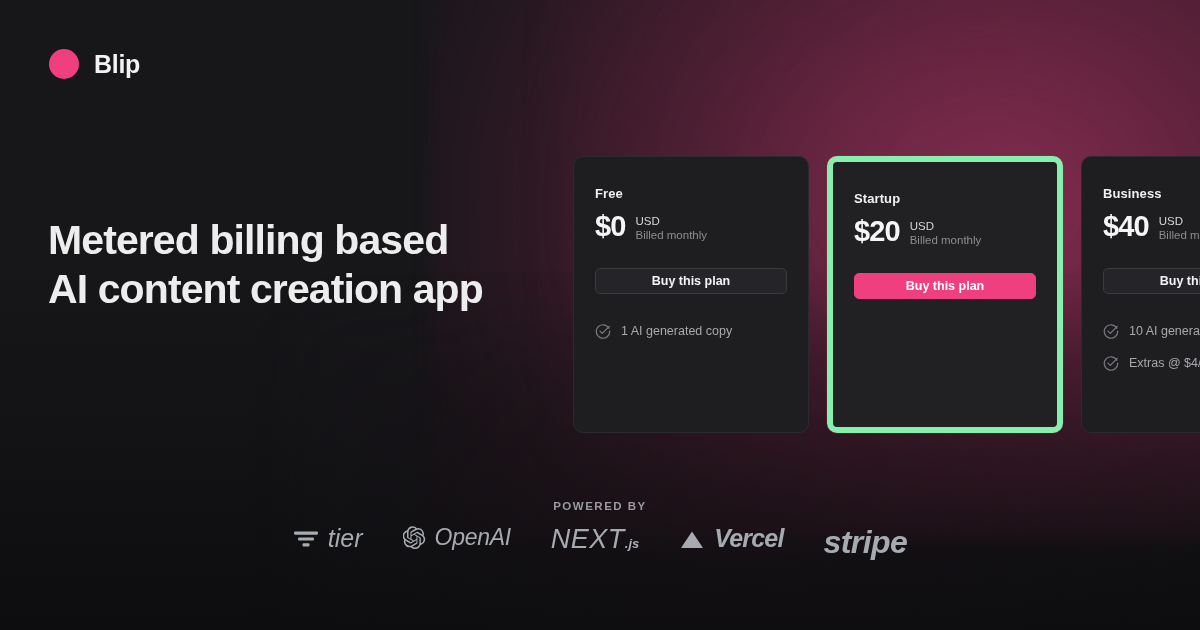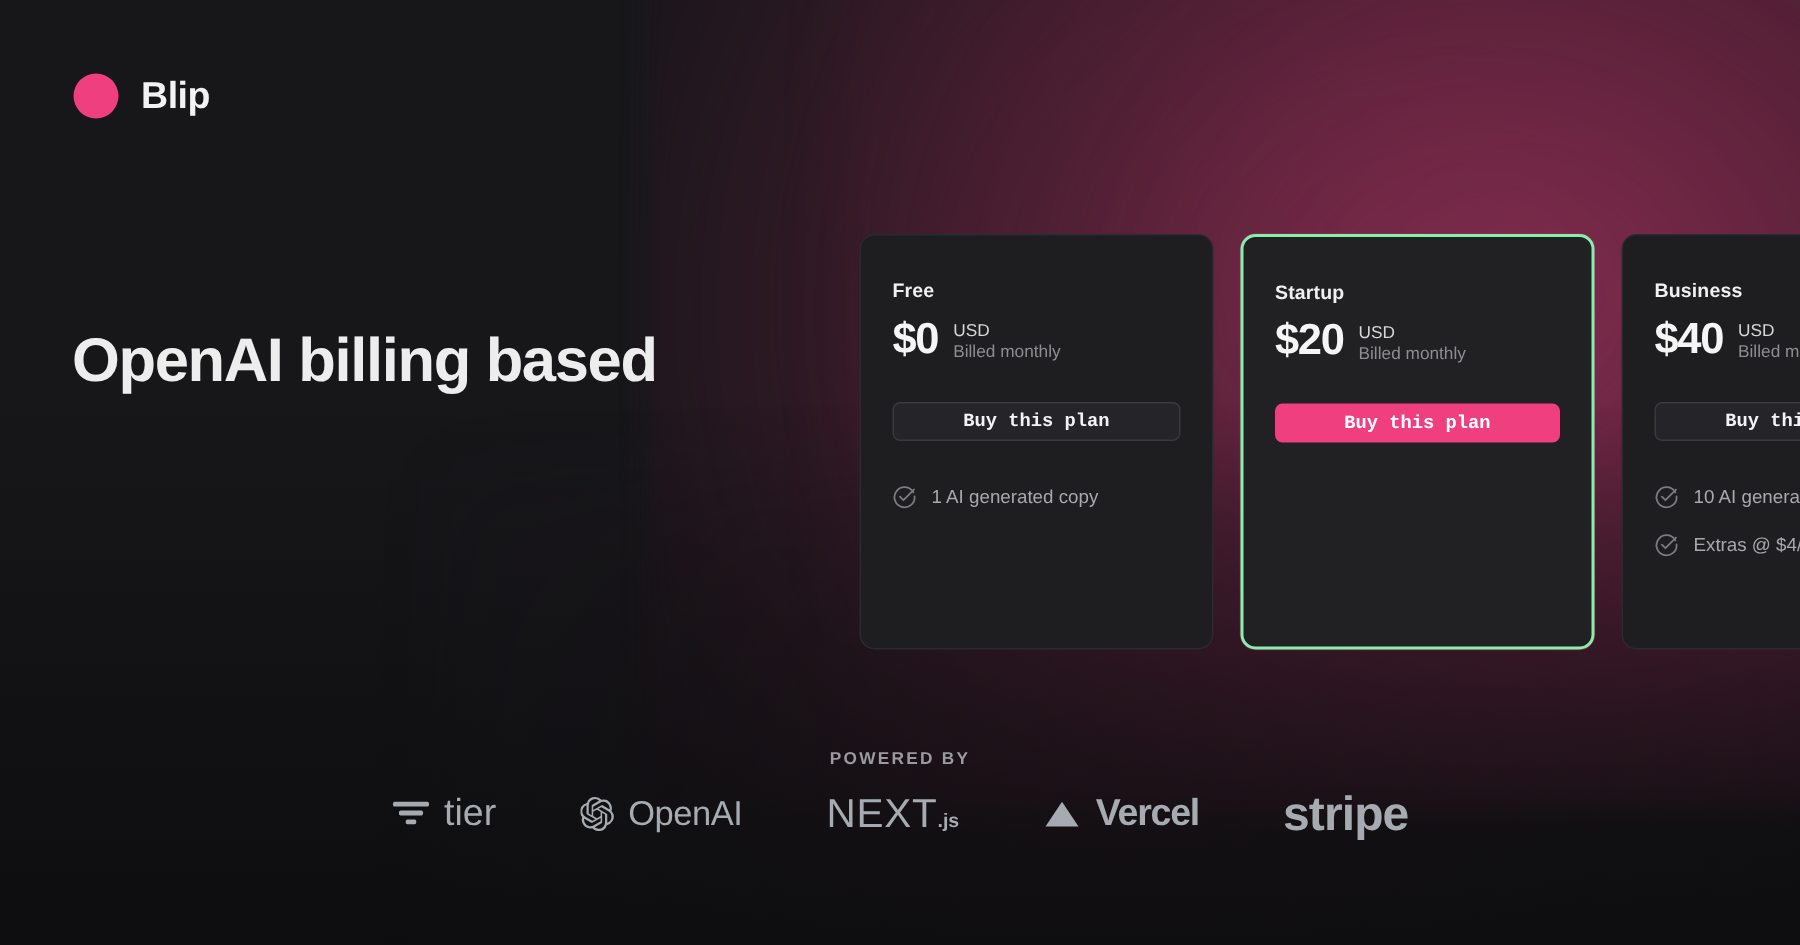--- a/index.html
+++ b/index.html
@@ -97,21 +97,21 @@
     width: 236px; height: 277px;
     background: #1e1e21;
     border: 1px solid #2b2b2f;
     border-radius: 10px;
     padding: 30px 21px 0 21px;
     flex: 0 0 auto;
     position: relative;
   }
   .card.featured {
     background: #212124;
-    border: 2px solid #86efac;
+    border: 6px solid #86efac;
     box-shadow: 0 0 0 0.5px rgba(196,42,92,0.45);
   }
   .plan-name {
     color: #f0f0f1;
     font-size: 13px;
     font-weight: bold;
     letter-spacing: 0.1px;
     line-height: 1;
     margin-bottom: 11px;
   }
@@ -143,21 +143,21 @@
     margin-top: 26px;
     height: 26px;
     line-height: 24px;
     text-align: center;
     border-radius: 5px;
     background: #252529;
     border: 1px solid #39393e;
     color: #f3f3f4;
     font-size: 12.5px;
     font-weight: bold;
-    font-family: Liberation Mono, monospace;
+    font-family: Liberation Sans, sans-serif;
     cursor: pointer;
     white-space: nowrap;
   }
   .cta.accent {
     background: #ef3f7e;
     border: 1px solid #ef3f7e;
     color: #ffffff;
   }
   .features { margin-top: 26px; }
   .feature {
@@ -179,21 +179,21 @@
     text-align: center;
   }
   #powered-by {
     color: #9a9aa0;
     font-size: 11.5px;
     font-weight: bold;
     letter-spacing: 1.5px;
     margin-bottom: 14px;
   }
   #logos {
-    display: flex; align-items: center; justify-content: center; gap: 56px;
+    display: flex; align-items: flex-start; justify-content: center; gap: 40px; font-style: italic;
   }
   .logo { display: flex; align-items: center; gap: 9px; color: #9aa0a8; }
   .logo .wordmark { line-height: 1; white-space: nowrap; }
 
   .lg-tier .wordmark { font-size: 25px; font-weight: normal; letter-spacing: 0px; color: #a6abb2; }
   .lg-openai .wordmark { font-size: 23px; font-weight: normal; letter-spacing: -0.3px; color: #a6abb2; }
   .lg-next .wordmark { font-size: 27px; font-weight: normal; letter-spacing: 0.5px; color: #a6abb2; }
   .lg-next .wordmark .suffix { font-size: 13px; font-weight: bold; letter-spacing: 0; }
   .lg-vercel .wordmark { font-size: 25px; font-weight: bold; letter-spacing: -0.8px; color: #a6abb2; }
   .lg-stripe .wordmark { font-size: 32px; font-weight: bold; letter-spacing: -0.6px; color: #a6abb2; }
@@ -213,21 +213,22 @@
   <span>
     <svg class="mark" viewBox="0 0 32 32" aria-hidden="true">
       <circle cx="16" cy="16" r="15" fill="#ef3f7e"></circle>
       <path d="M16 1 A15 15 0 0 0 16 31 A11.2 11.2 0 0 1 16 1 Z" fill="#1a1a1d"></path>
     </svg>
   </span>
   <span class="name">Blip</span>
 </div>
 
 <h1 id="headline">
-  <span class="l">OpenAI billing based</span>
+  <span class="l">Metered billing based</span>
+  <span class="l">AI content creation app</span>
 </h1>
 
 <div id="pricing">
     <div class="card">
       <div class="plan-name">Free</div>
       <div class="price-row">
         <div class="price">$0</div>
         <div class="price-meta">
           <div class="currency">USD</div>
           <div class="billing">Billed monthly</div>

